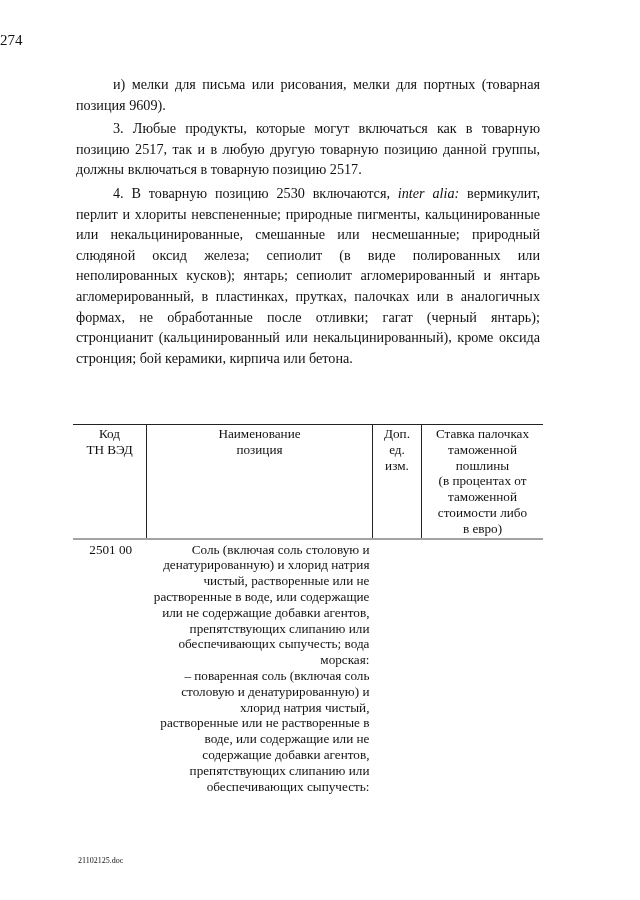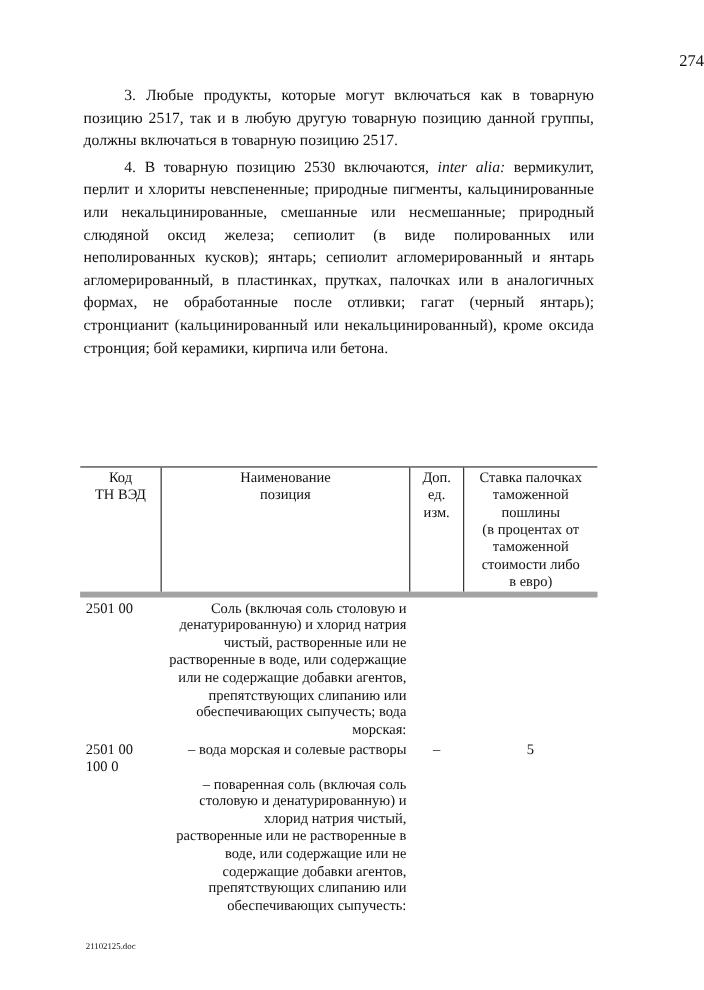--- a/index.html
+++ b/index.html
@@ -10,24 +10,24 @@
     body {
       width: 640px;
       height: 900px;
       position: relative;
       overflow: hidden;
       font-family: "Liberation Serif", "DejaVu Serif", serif;
       color: #111111;
     }
     .page-number {
       position: absolute;
-      top: 48px;
+      top: 32px;
       left: 0;
       width: 640px;
-      text-align: right;
+      text-align: left;
       font-size: 15px;
     }
     .body-text {
       position: absolute;
       left: 76px;
       width: 464px;
       top: 74px;
       font-size: 14.2px;
       line-height: 20.6px;
     }
@@ -53,34 +53,34 @@
       border-collapse: collapse;
       font-size: 13.2px;
       line-height: 15.8px;
     }
     .tariff-table th {
       font-weight: normal;
       vertical-align: top;
       text-align: center;
       padding: 1px 3px 1px 3px;
       border-top: 1px solid #222;
-      border-bottom: 5px solid #a3a3a3;
+      border-bottom: 2px solid #a3a3a3;
     }
     .tariff-table th + th {
       border-left: 1px solid #222;
     }
     .tariff-table td {
       vertical-align: top;
       padding: 0 3px;
     }
     .col-code { width: 69px; }
     .col-name { width: 212px; }
     .col-unit { width: 46px; }
     .col-rate { width: 114px; }
-    .tariff-table td.code { text-align: left; padding-left: 5px; padding-top: 2px; margin-top: 16px; }
+    .tariff-table td.code { text-align: center; padding-left: 5px; padding-top: 2px; margin-top: 16px; }
     .tariff-table td.name { text-align: right; padding-left: 4px; padding-top: 2px; }
     .tariff-table td.unit { text-align: center; padding-top: 2px; }
     .tariff-table td.rate { text-align: center; padding-top: 2px; }
     .dash-item {
       display: block;
       padding-left: 9px;
       text-indent: -9px;
     }
     .footer {
       position: absolute;
@@ -89,20 +89,21 @@
       font-size: 8px;
       font-family: "Liberation Serif", "DejaVu Serif", serif;
     }
   </style>
 </head>
 <body>
 
 <div class="page-number">274</div>
 
 <div class="body-text">
+  <p class="indent">и) мелки для письма или рисования, мелки для портных (товарная позиция 9609).</p>
   <div class="gap"></div>
   <p class="indent">3. Любые продукты, которые могут включаться как в товарную позицию 2517, так и в любую другую товарную позицию данной группы, должны включаться в товарную позицию 2517.</p>
   <div class="gap"></div>
   <p class="indent"><span>4. В товарную позицию 2530 включаются, </span><em>inter alia:</em><span> вермикулит, перлит и хлориты невспененные; природные пигменты, кальцинированные или некальцинированные, смешанные или несмешанные; природный слюдяной оксид железа; сепиолит (в виде полированных или неполированных кусков); янтарь; сепиолит агломерированный и янтарь агломерированный, в пластинках, прутках, палочках или в аналогичных формах, не обработанные после отливки; гагат (черный янтарь); стронцианит (кальцинированный или некальцинированный), кроме оксида стронция; бой керамики, кирпича или бетона.</span></p>
 </div>
 
 <table class="tariff-table">
   <colgroup>
     <col class="col-code">
     <col class="col-name">
@@ -128,28 +129,20 @@
     </tr>
   </thead>
   <tbody>
     <tr>
       <td class="code">2501 00</td>
       <td class="name">Соль (включая соль столовую и денатурированную) и хлорид натрия чистый, растворенные или не растворенные в воде, или содержащие или не содержащие добавки агентов, препятствующих слипанию или обеспечивающих сыпучесть; вода морская:</td>
       <td class="unit"></td>
       <td class="rate"></td>
     </tr>
     <tr>
-      <td class="code">2501 00 100 0</td>
-      <td class="name">
-          <span class="dash-item">– вода морская и солевые растворы</span>
-        </td>
-      <td class="unit">–</td>
-      <td class="rate">5</td>
-    </tr>
-    <tr>
       <td class="code"></td>
       <td class="name" style="padding-top:0;">
           <span class="dash-item">– поваренная соль (включая соль столовую и денатурированную) и хлорид натрия чистый, растворенные или не растворенные в воде, или содержащие или не содержащие добавки агентов, препятствующих слипанию или обеспечивающих сыпучесть:</span>
         </td>
       <td class="unit"></td>
       <td class="rate"></td>
     </tr>
   </tbody>
 </table>
 

